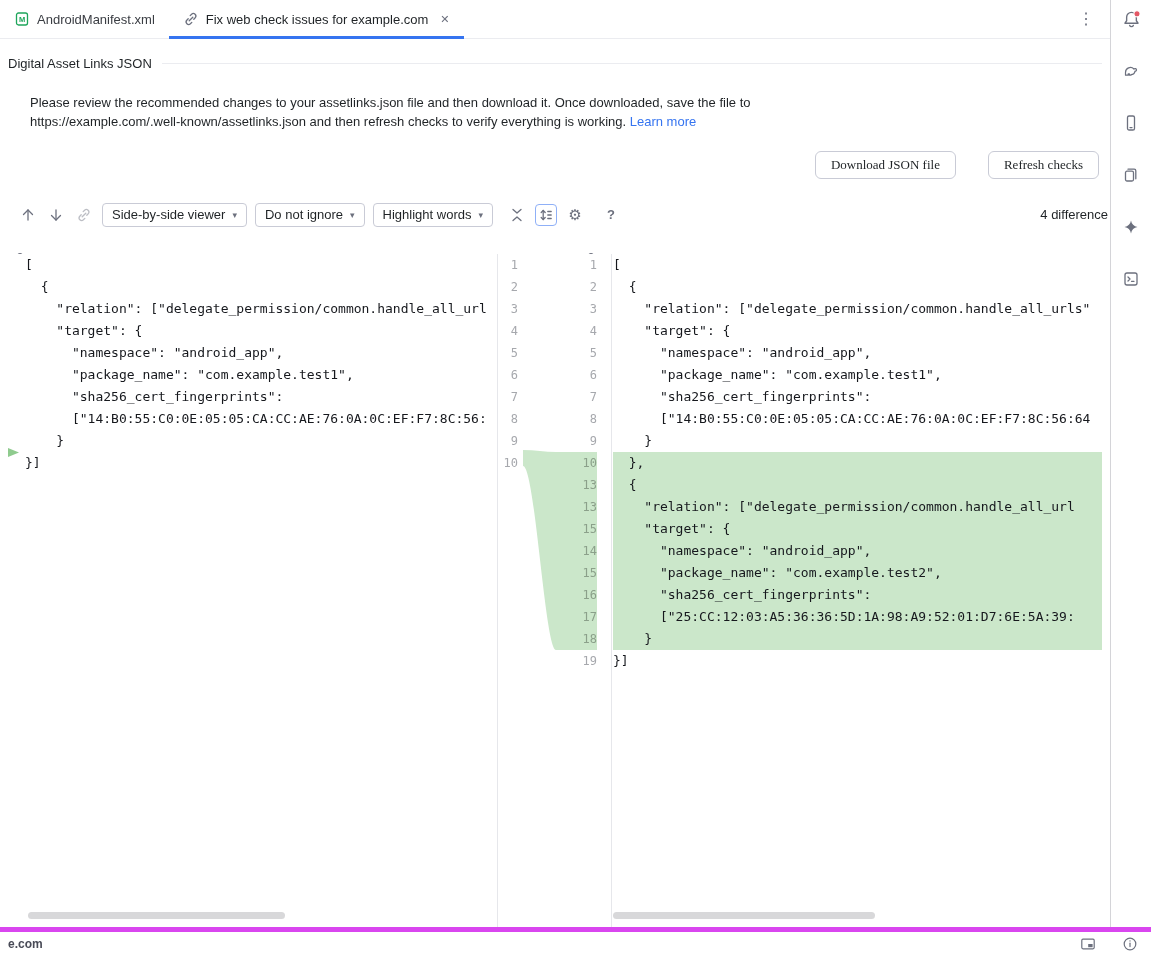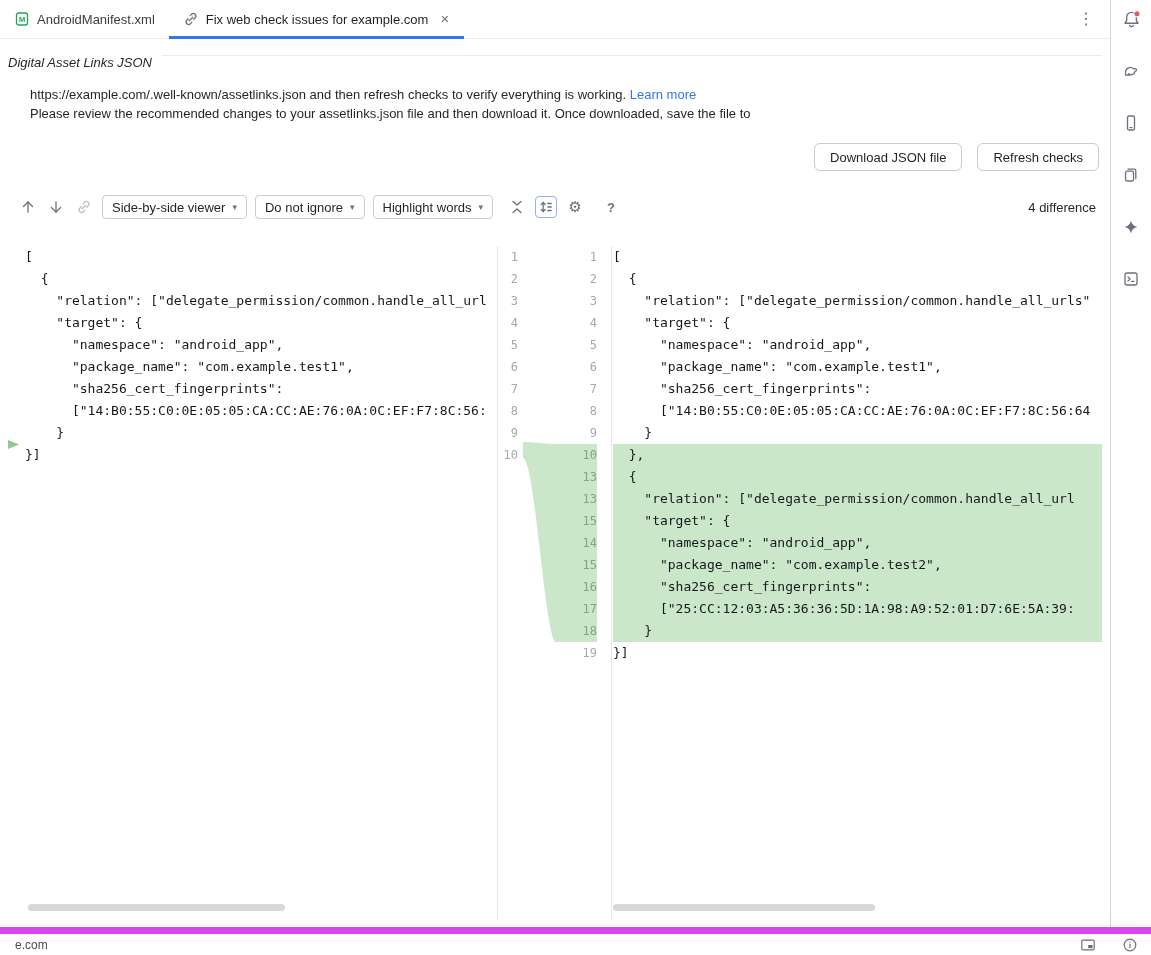--- a/index.html
+++ b/index.html
@@ -9,31 +9,31 @@
   
   .main { grid-column:1; grid-row:1; display:flex; flex-direction:column; overflow:hidden; }
 
   .tabbar { height:39px; min-height:39px; border-bottom:1px solid #ebecf0; display:flex; align-items:stretch; }
   .tab { display:flex; align-items:center; gap:7px; padding:0 14px; font-size:13px; color:#3a3d43; position:relative; white-space:nowrap; cursor:default; }
   .tab.active { color:#1f2326; }
   .tab.active::after { content:""; position:absolute; left:0; right:0; bottom:-1px; height:3px; background:#3574F0; }
   .tab .close { color:#6c707e; font-size:11px; margin-left:5px; }
   .kebab { margin-left:auto; margin-right:16px; align-self:center; color:#6c707e; font-size:16px; line-height:16px; }
 
-  .section-head { display:flex; align-items:flex-start; gap:10px; margin:16px 8px 0 8px; height:18px;font-style:italic; }
+  .section-head { display:flex; align-items:center; gap:10px; margin:16px 8px 8px 8px; height:18px; }
   .section-title { font-size:13px; color:#1f2326; white-space:nowrap; }
   .section-rule { flex:1; height:1px; background:#ebecf0; }
 
   .desc { margin:12px 30px 0 30px; font-size:13px; line-height:19px; color:#1f2326; }
   .link { color:#3574F0; cursor:pointer; }
 
-  .btn-row { display:flex; justify-content:flex-end; gap:15px; margin:20px 11px 0 0; height:28px; }
+  .btn-row { display:flex; justify-content:flex-end; gap:32px; margin:20px 11px 0 0; height:28px;font-family:Liberation Serif, serif; }
   .btn { height:28px; padding:0 15px; border:1px solid #c9cbd6; border-radius:6px; background:#fff; font-size:13px; color:#1f2326; display:inline-flex; align-items:center; font-family:inherit; cursor:pointer; }
 
-  .diff-toolbar { display:flex; align-items:center; margin:24px 12px 0 18px; height:24px; gap:8px; }
+  .diff-toolbar { display:flex; align-items:center; margin:24px 0 0 18px; height:24px; gap:8px; }
   .icon-btn { width:20px; height:20px; display:flex; align-items:center; justify-content:center; color:#6c707e; flex:none; }
   .icon-btn.dim { opacity:.45; }
   .dd { border:1px solid #c9cbd6; border-radius:4px; height:24px; display:inline-flex; align-items:center; gap:7px; padding:0 9px; font-size:13px; color:#1f2326; cursor:pointer; flex:none; }
   .caret { font-size:9px; color:#6c707e; }
   .sync-btn { width:22px; height:22px; border:1px solid #8fb0f7; border-radius:4px; display:flex; align-items:center; justify-content:center; color:#5b6470; background:#fff; }
   .gear-glyph { font-size:15px; }
   .help-glyph { font-size:13px; font-weight:bold; }
   .spacer { flex:1; }
   .diff-count { font-size:13px; color:#1f2326; margin-right:2px; white-space:nowrap; }
 
@@ -55,21 +55,21 @@
   .gutter-num.added { background:#CBE7CA; color:#8ba08a; }
   .vline { position:absolute; top:0; bottom:0; width:1px; background:#e6e7eb; }
   .connector-svg { position:absolute; left:523px; top:0; }
   .change-marker { position:absolute; left:8px; top:194px; width:11px; height:9px; background:#8fcb8e; clip-path:polygon(0 0,100% 50%,0 100%); }
   .hbar { position:absolute; top:658px; height:7px; border-radius:4px; background:#d8d8da; }
   .hbar.l { left:28px; width:257px; } .hbar.r { left:613px; width:262px; }
 
   
   .right-rail { grid-column:2; grid-row:1; border-left:1px solid #d4d4d8; display:flex; flex-direction:column; align-items:center; padding-top:9px; gap:20px; }
   .rail-btn { width:20px; height:20px; display:flex; align-items:center; justify-content:center; color:#6c707e; position:relative; }
-  .statusbar { grid-column:1/3; grid-row:2; border-top:7px solid #d946ef; display:flex; align-items:center; padding:0 13px 0 15px; font-size:12px; color:#494b57; gap:26px; background:#fff; }
+  .statusbar { grid-column:1/3; grid-row:2; border-top:5px solid #d946ef; display:flex; align-items:center; padding:0 13px 0 8px; font-size:12px; color:#494b57; gap:26px; background:#fff;font-weight:bold; }
   svg { display:block; }
 </style>
 </head>
 <body>
 
 <div class="app">
   <div class="main">
 
     <div class="tabbar">
       <div class="tab">
@@ -94,22 +94,22 @@
       </div>
       <span class="kebab">⋮</span>
     </div>
 
     <div class="section-head">
       <span class="section-title">Digital Asset Links JSON</span>
       <span class="section-rule"></span>
     </div>
 
     <div class="desc">
+      <div>Please review the recommended changes to your assetlinks.json file and then download it. Once downloaded, save the file to</div>
       <div><span>https://example.com/.well-known/assetlinks.json and then refresh checks to verify everything is working.</span> <span class="link">Learn more</span></div>
-      <div>Please review the recommended changes to your assetlinks.json file and then download it. Once downloaded, save the file to</div>
     </div>
 
     <div class="btn-row">
       <button class="btn">Download JSON file</button>
       <button class="btn">Refresh checks</button>
     </div>
 
     <div class="diff-toolbar">
       <span class="icon-btn">
         <svg width="16" height="16" viewBox="0 0 16 16" fill="none" stroke="#6c707e" stroke-width="1.3" stroke-linecap="round" stroke-linejoin="round">

